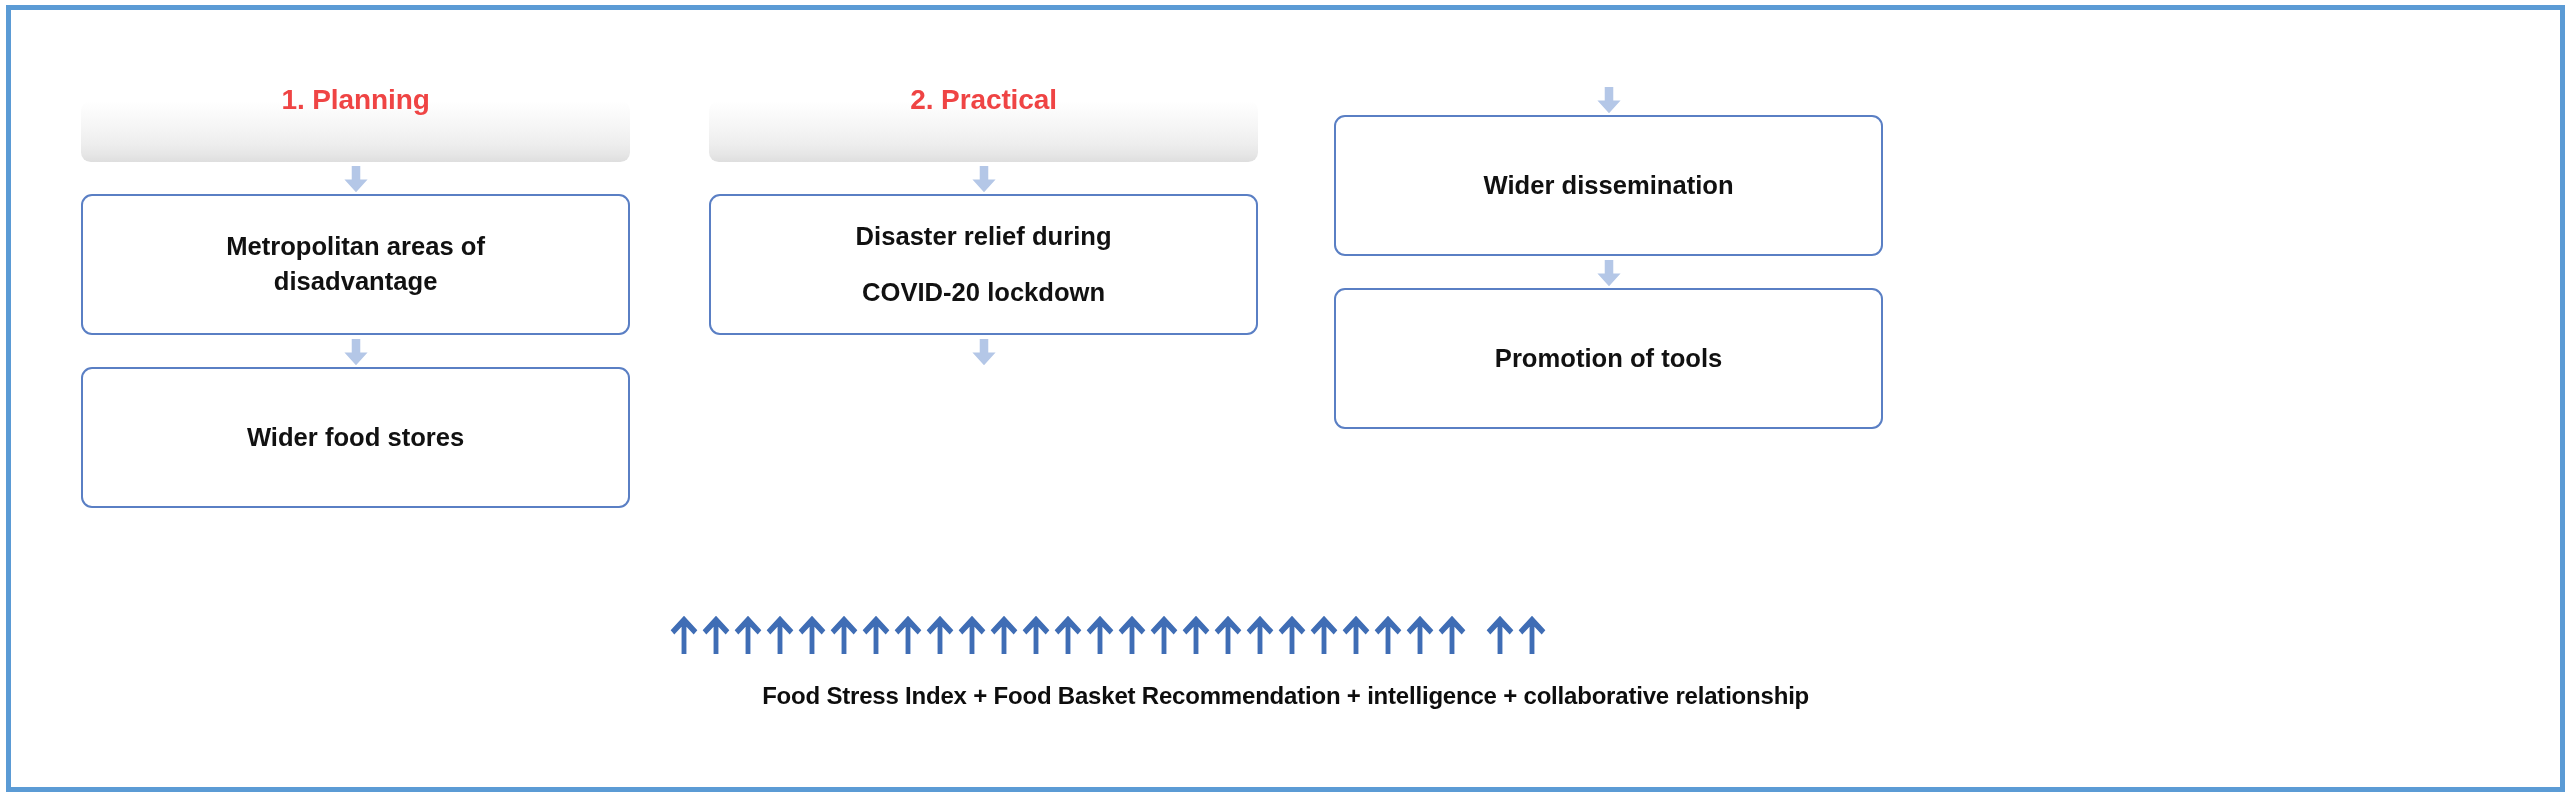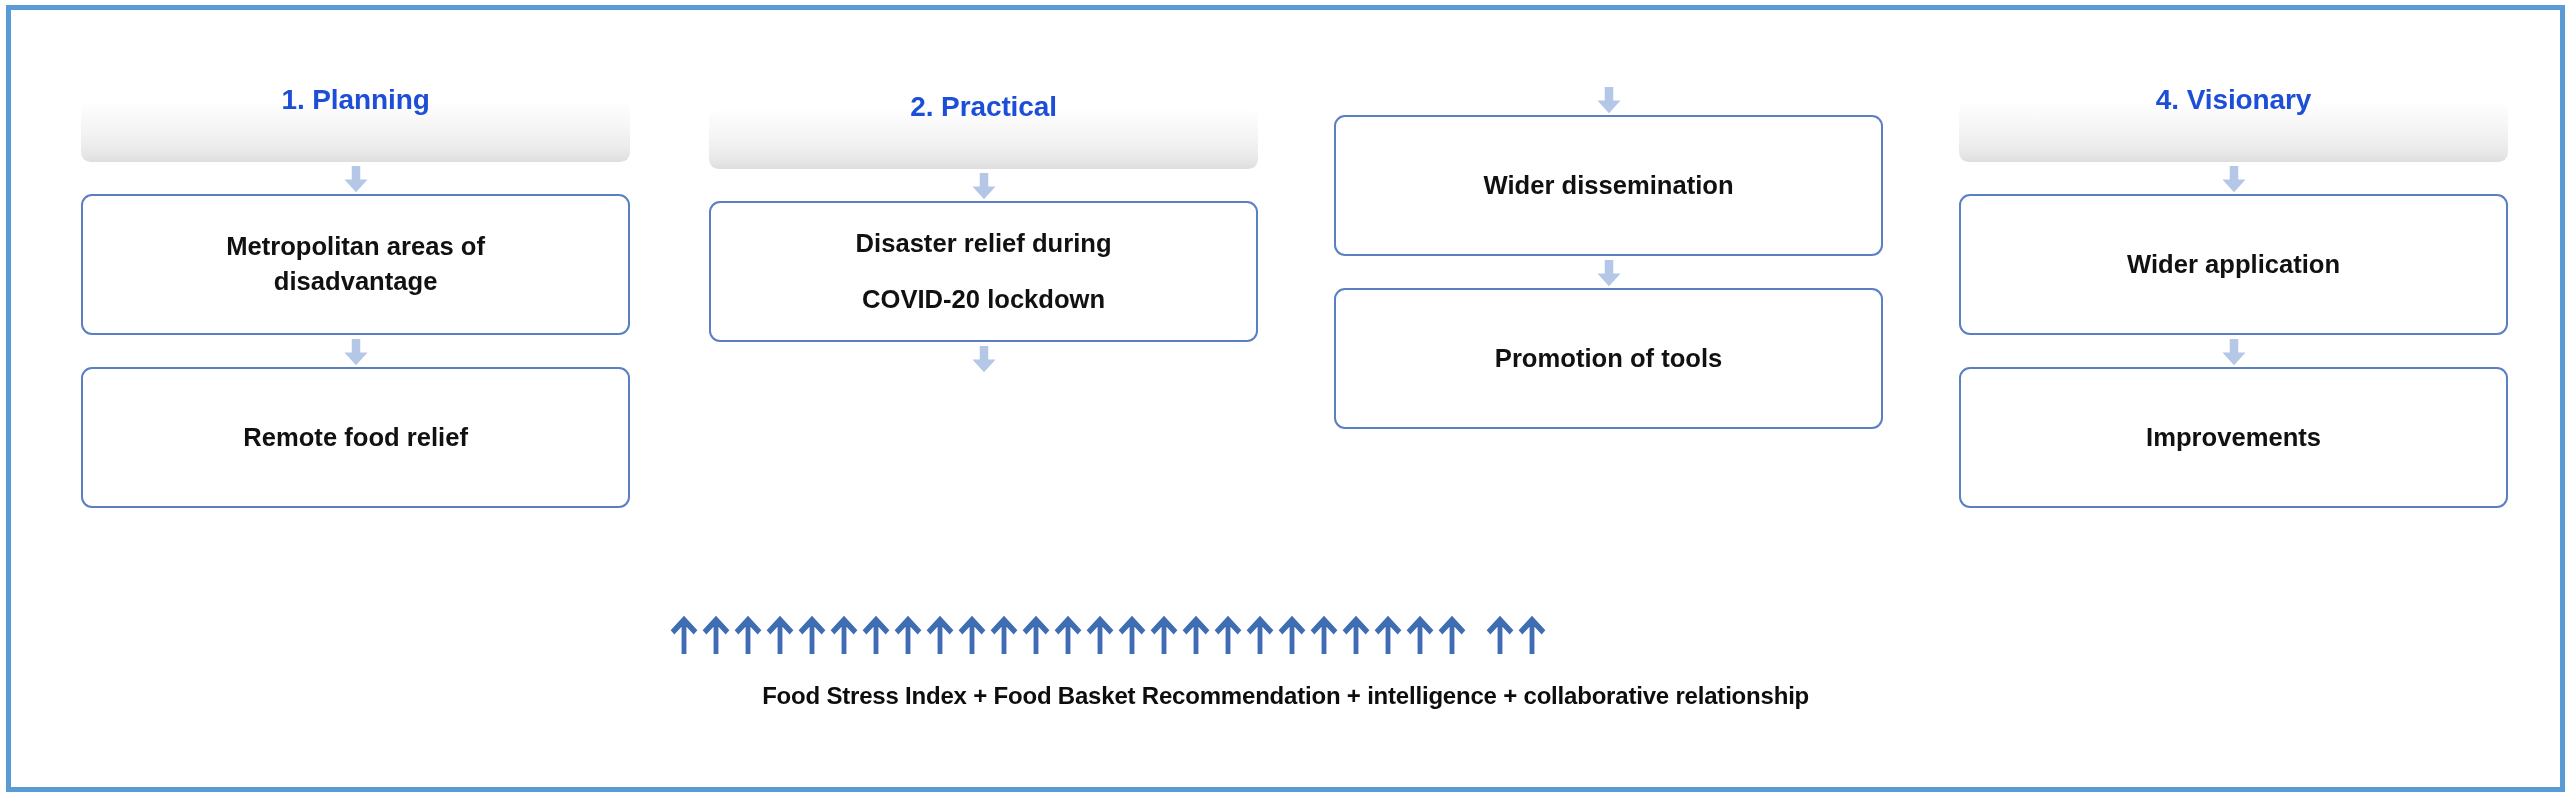--- a/index.html
+++ b/index.html
@@ -34,21 +34,21 @@
     width: 100%;
     height: 100%;
   }
 
   .column {
     position: absolute;
     top: 73px;
     width: 549px;
   }
   .col-0 { left: 115; left: 70px; }
-  .col-1 { left: 698px; margin-top: 7px; }
+  .col-1 { left: 698px; }
   .col-2 { left: 1323px; }
   .col-3 { left: 1948px; }
 
   
   .header-wrap {
     position: relative;
     width: 549px;
     height: 79px;
   }
   .header-bar {
@@ -68,21 +68,21 @@
         #dedede 100%);
   }
   .header-title {
     position: absolute;
     left: 0;
     top: 0;
     width: 549px;
     text-align: center;
     font-size: 28px;
     font-weight: bold;
-    color: #1d4ed8;
+    color: #ef4444;
     letter-spacing: -0.1px;
     line-height: 34px;
     white-space: nowrap;
   }
 
   
   .connector {
     position: relative;
     width: 549px;
     height: 32px;
@@ -176,21 +176,21 @@
 disadvantage</div>
       </div>
 
       <div class="connector">
         <svg width="25.6" height="27" viewBox="0 0 42 44">
           <polygon points="14,0 28,0 28,22 40,22 21,43 2,22 14,22" fill="#b4c7e7"></polygon>
         </svg>
       </div>
 
       <div class="node h-short">
-        <div class="node-text">Remote food relief</div>
+        <div class="node-text">Wider food stores</div>
       </div>
     </div>
 
     <div class="column col-1">
 
       <div class="header-wrap">
         <div class="header-bar"></div>
         <div class="header-title">2. Practical</div>
       </div>
 
@@ -230,47 +230,20 @@
         <svg width="25.6" height="27" viewBox="0 0 42 44">
           <polygon points="14,0 28,0 28,22 40,22 21,43 2,22 14,22" fill="#b4c7e7"></polygon>
         </svg>
       </div>
 
       <div class="node h-short">
         <div class="node-text">Promotion of tools</div>
       </div>
     </div>
 
-    <div class="column col-3">
-
-      <div class="header-wrap">
-        <div class="header-bar"></div>
-        <div class="header-title">4. Visionary</div>
-      </div>
-
-      <div class="connector">
-        <svg width="25.6" height="27" viewBox="0 0 42 44">
-          <polygon points="14,0 28,0 28,22 40,22 21,43 2,22 14,22" fill="#b4c7e7"></polygon>
-        </svg>
-      </div>
-
-      <div class="node h-tall">
-        <div class="node-text">Wider application</div>
-      </div>
-
-      <div class="connector">
-        <svg width="25.6" height="27" viewBox="0 0 42 44">
-          <polygon points="14,0 28,0 28,22 40,22 21,43 2,22 14,22" fill="#b4c7e7"></polygon>
-        </svg>
-      </div>
-
-      <div class="node h-short">
-        <div class="node-text">Improvements</div>
-      </div>
-    </div>
 
   </div>
 
   <div id="arrow-strip">
     <div class="arrows" id="arrows">
         <svg width="32" height="40" viewBox="0 0 52 66">
           <path d="M26 3 L48 27 L42 34 L30 21 L30 66 L22 66 L22 21 L10 34 L4 27 Z" fill="#3f6db5"></path>
         </svg>
         <svg width="32" height="40" viewBox="0 0 52 66">
           <path d="M26 3 L48 27 L42 34 L30 21 L30 66 L22 66 L22 21 L10 34 L4 27 Z" fill="#3f6db5"></path>

